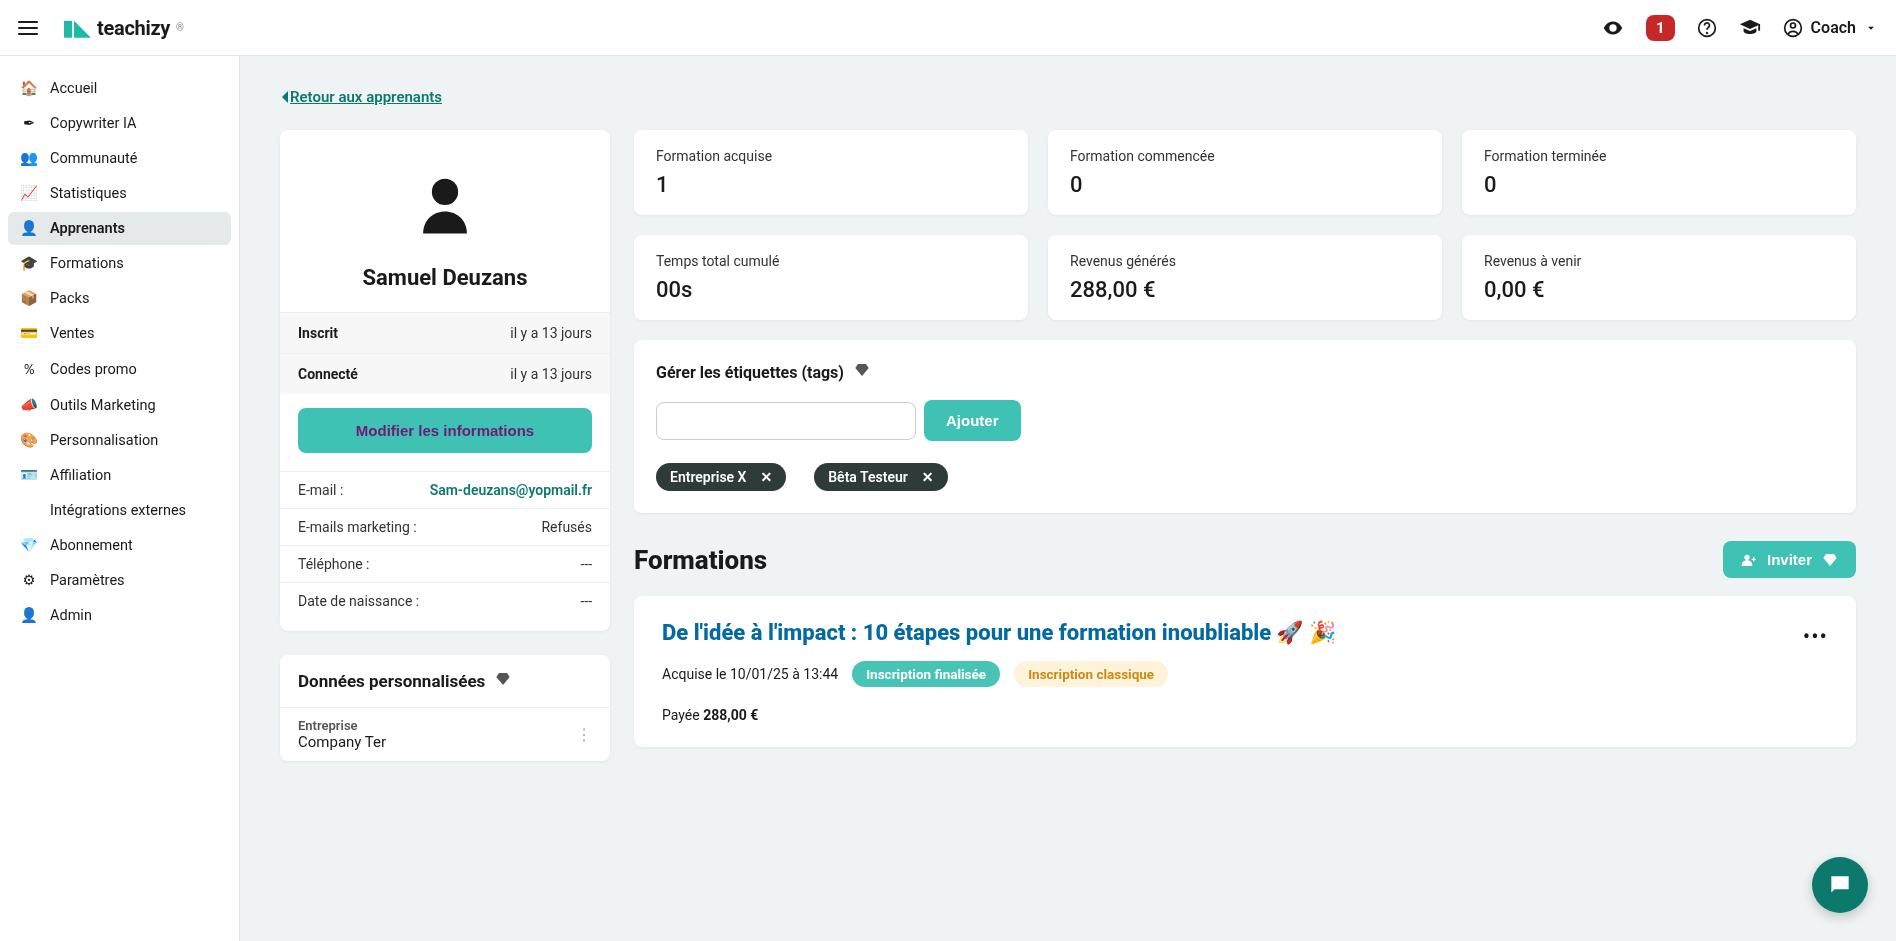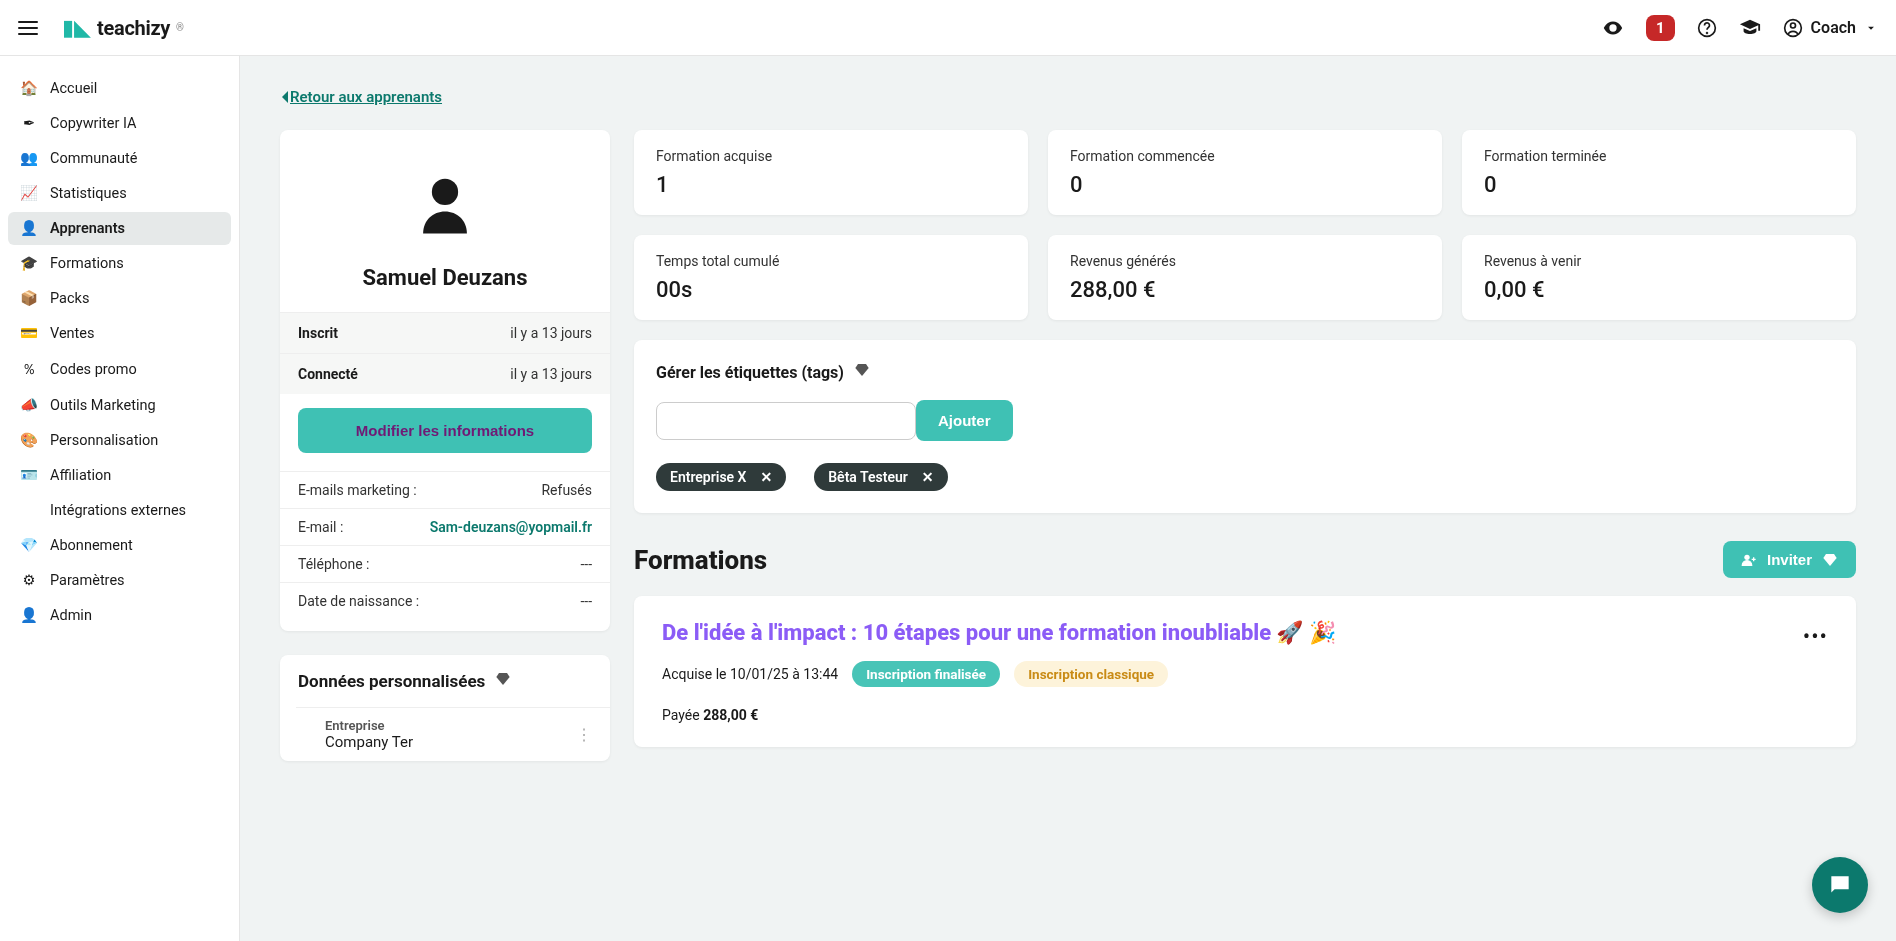--- a/index.html
+++ b/index.html
@@ -45,46 +45,46 @@
 .edit-btn { margin: 14px 18px 18px; background: #3FC1B4; color: #701a75; border: none; border-radius: 8px; padding: 14px; width: calc(100% - 36px); font-weight: 700; font-size: 15px; cursor: pointer; }
 
 .detail-row { display: flex; justify-content: space-between; padding: 10px 18px; border-top: 1px solid #eee; font-size: 14px; }
 .detail-label { color: #333; }
 .detail-val { color: #333; }
 .detail-val.link { color: #0C796D; font-weight: 600; }
 
 .custom-card { margin-top: 24px; }
 .custom-head { display: flex; align-items: center; gap: 10px; padding: 16px 18px; font-weight: 700; font-size: 17px; }
 .gem { color: #555; }
-.custom-field { padding: 10px 29px; border-top: 1px solid #eee; position: relative; margin-left: 16px; }
+.custom-field { padding: 10px 18px; border-top: 1px solid #eee; position: relative; }
 .cf-label { font-size: 13px; color: #555; font-weight: 600; }
 .cf-val { font-size: 15px; }
 .cf-dots { position: absolute; right: 18px; top: 50%; transform: translateY(-50%); color: #aaa; cursor: pointer; }
 
 .stat-grid { display: grid; grid-template-columns: repeat(3, 1fr); gap: 20px; margin-bottom: 20px; }
 .stat-card { padding: 18px 22px; }
 .stat-label { font-size: 14px; color: #333; margin-bottom: 8px; }
 .stat-value { font-size: 22px; font-weight: 500; }
 
 .tags-card { padding: 22px; margin-bottom: 28px; }
 .tags-title { font-weight: 700; font-size: 16px; display: flex; align-items: center; gap: 10px; margin-bottom: 18px; }
 .tags-sub { font-size: 15px; margin-bottom: 12px; }
-.tag-input-row { display: flex; gap: 0; align-items: center; margin-bottom: 22px; }
+.tag-input-row { display: flex; gap: 8px; align-items: center; margin-bottom: 22px; }
 .tag-input { border: 1px solid #ccc; border-radius: 8px; padding: 10px 12px; width: 260px; font-size: 14px; }
 .tag-add-btn { background: #3FC1B4; color: #fff; border: none; border-radius: 8px; padding: 12px 22px; font-weight: 700; font-size: 15px; cursor: pointer; }
 .chips { display: flex; gap: 28px; flex-wrap: wrap; }
 .chip { background: #2F3A3A; color: #fff; border-radius: 20px; padding: 6px 14px; display: flex; align-items: center; gap: 14px; font-size: 14px; font-weight: 600; }
 .chip-x { cursor: pointer; }
 
 .section-head { display: flex; justify-content: space-between; align-items: center; margin-bottom: 18px; }
 .section-title { font-size: 26px; font-weight: 800; }
 .invite-btn { background: #3FC1B4; color: #fff; border: none; border-radius: 8px; padding: 10px 18px; font-weight: 700; display: flex; align-items: center; gap: 10px; cursor: pointer; font-size: 15px; }
 
 .formation-card { padding: 24px 28px; position: relative; }
-.f-title { color: #8b5cf6; font-weight: 800; font-size: 22px; margin-bottom: 16px; }
+.f-title { color: #0369a1; font-weight: 800; font-size: 22px; margin-bottom: 16px; }
 .f-meta { display: flex; align-items: center; gap: 14px; flex-wrap: wrap; }
 .f-date { font-size: 14px; }
 .badge { border-radius: 14px; padding: 5px 14px; font-size: 13.5px; font-weight: 700; }
 .badge.teal { background: #48C4B7; color: #fff; }
 .badge.yellow { background: #fdf3da; color: #C98B16; }
 .f-paid { margin-top: 20px; font-size: 14px; }
 .f-paid b { font-weight: 700; }
 .f-dots { position: absolute; right: 28px; top: 28px; font-size: 22px; cursor: pointer; letter-spacing: 1px; }
 
 .chat-fab { position: fixed; right: 28px; bottom: 28px; width: 56px; height: 56px; border-radius: 50%; background: #0C796D; display: flex; align-items: center; justify-content: center; color: #fff; cursor: pointer; box-shadow: 0 4px 12px rgba(0,0,0,0.2); }
@@ -230,26 +230,26 @@
                 <span class="info-val">il y a 13 jours</span>
               </div>
               <div class="info-row shaded">
                 <span class="info-label">Connecté</span>
                 <span class="info-val">il y a 13 jours</span>
               </div>
             </div>
           <button class="edit-btn">Modifier les informations</button>
           <div id="profile-details">
               <div class="detail-row">
+                <span class="detail-label">E-mail :</span>
+                <span class="detail-val link">Sam-deuzans@yopmail.fr</span>
+              </div>
+              <div class="detail-row">
                 <span class="detail-label">E-mails marketing :</span>
                 <span class="detail-val">Refusés</span>
-              </div>
-              <div class="detail-row">
-                <span class="detail-label">E-mail :</span>
-                <span class="detail-val link">Sam-deuzans@yopmail.fr</span>
               </div>
               <div class="detail-row">
                 <span class="detail-label">Téléphone :</span>
                 <span class="detail-val">---</span>
               </div>
               <div class="detail-row">
                 <span class="detail-label">Date de naissance :</span>
                 <span class="detail-val">---</span>
               </div>
             </div>

